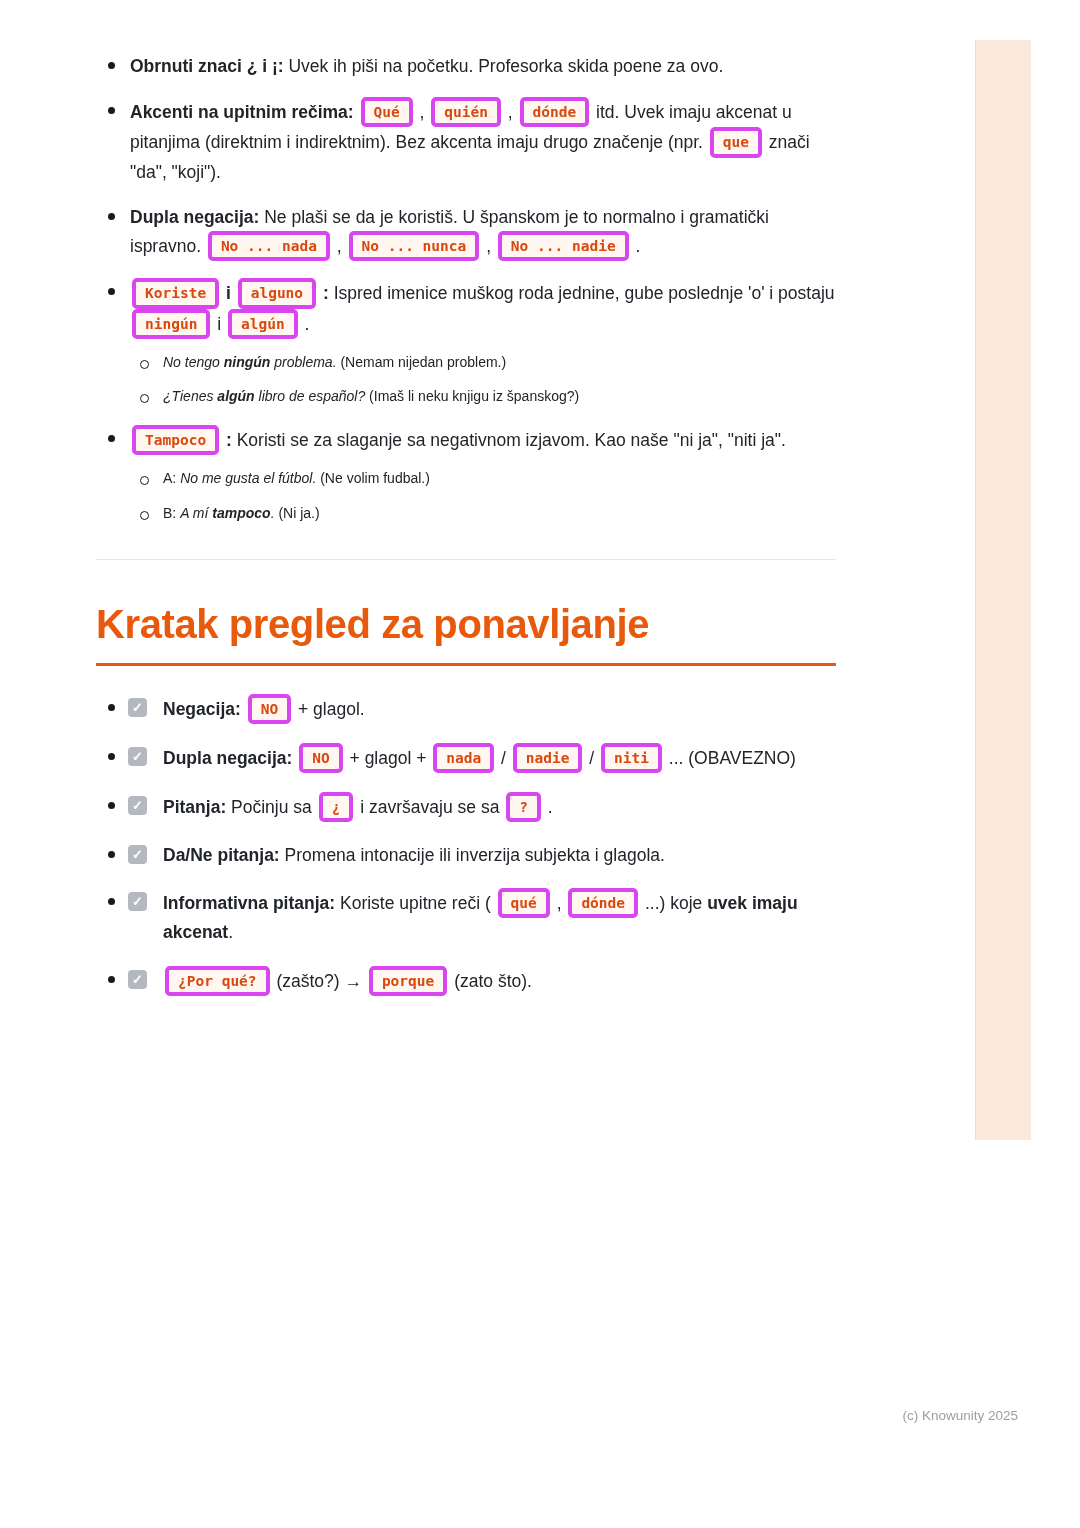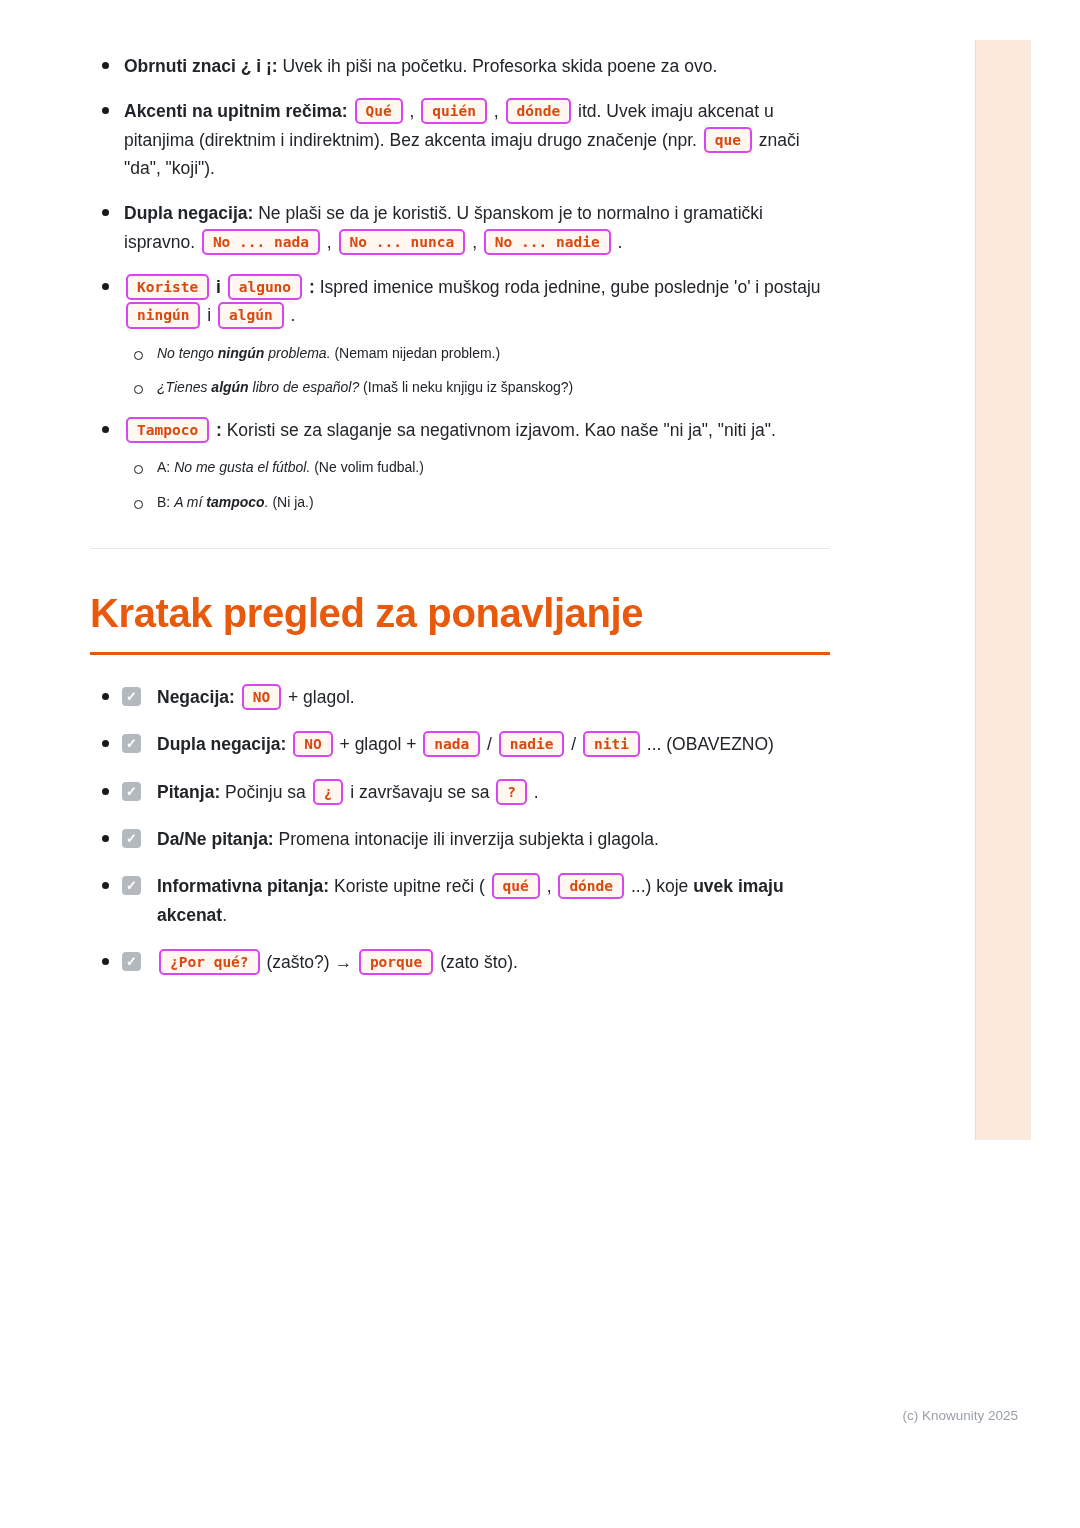--- a/index.html
+++ b/index.html
@@ -5,21 +5,21 @@
   * { margin:0; padding:0; box-sizing:border-box; }
   html,body { background:#ffffff; }
   body {
     width:1080px; height:1528px; position:relative; overflow:hidden;
     font-family:"Liberation Sans", sans-serif; color:#212529;
   }
   .stripe {
     position:absolute; left:975px; top:40px; width:56px; height:1100px;
     background:#fbe9dc; border-left:1px solid #f3d9c6;
   }
-  .content { position:absolute; left:90px; top:52px; width:740px; }
+  .content { position:absolute; left:96px; top:52px; width:740px; }
   ul { list-style:none; }
   .note-item {
     position:relative; padding-left:34px; margin-bottom:17px;
     font-size:17.5px; line-height:1.62;
   }
   .note-item::before {
     content:""; position:absolute; left:12px; top:10px;
     width:7px; height:7px; border-radius:50%; background:#1a1a1a;
   }
   .sub-list { margin-top:13px; }
@@ -28,21 +28,21 @@
     font-size:14px; line-height:1.55;
   }
   .sub-item::before {
     content:""; position:absolute; left:10px; top:8px;
     width:7px; height:7px; border-radius:50%;
     border:1.6px solid #1a1a1a; background:transparent;
   }
   .chip {
     font-family:"DejaVu Sans Mono", monospace;
     font-size:14.5px; font-weight:bold; color:#d9480f;
-    background:#fff7f0; border:2px solid #d946ef; border-radius:5px;
+    background:#fff7f0; border:4px solid #d946ef; border-radius:5px;
     padding:2px 9px; margin:0 2px; display:inline-block;
     line-height:1.25; white-space:nowrap; vertical-align:1px;
   }
   strong { font-weight:700; }
   em { font-style:italic; }
   em.bold { font-weight:700; }
   .divider { border:none; border-top:1px solid #e4e6ea; margin:34px 0 0 0; }
   .review-title {
     margin:42px 0 16px 0; font-size:40px; font-weight:700;
     color:#e8590c; letter-spacing:-0.4px;

